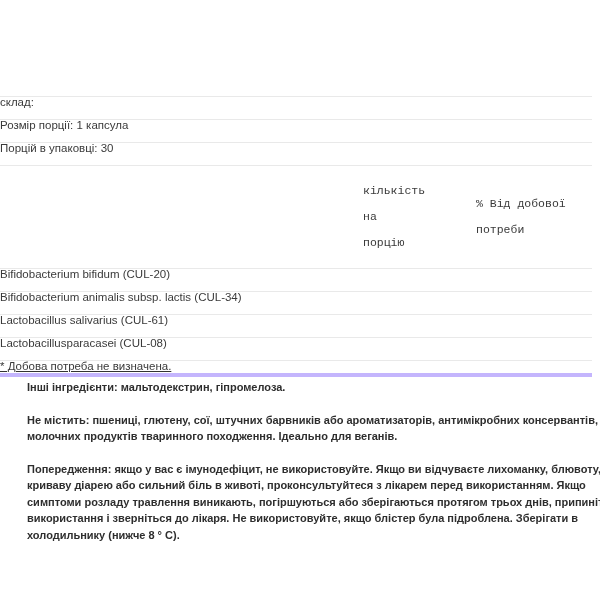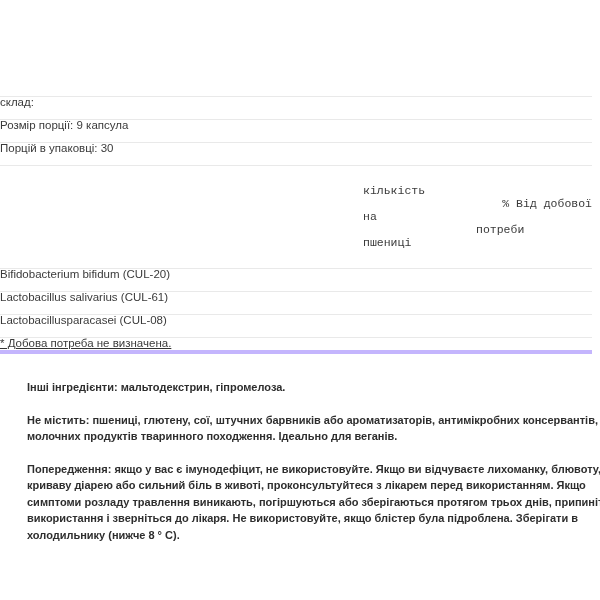--- a/index.html
+++ b/index.html
@@ -75,21 +75,21 @@
     font-family: Liberation Mono, monospace;
   }
   .hdr-amount, .hdr-dv {
     font-size: 11.5px;
     color: #3a3a3a;
   }
   .hdr-line {
     display: block;
     line-height: 26px;
   }
-  .hdr-dv .hdr-line:first-child { padding-top: 13px; text-align: right; }
+  .hdr-dv .hdr-line:first-child { padding-top: 13px; }
 
   .footnote-cell {
     padding: 9px 6px 9px 9px;
     font-size: 11.5px;
     color: #3a3a3a;
   }
 
   
   .footer-block {
     position: absolute;
@@ -118,51 +118,56 @@
 
   <table class="facts-table">
     <tbody>
       <tr>
         <td class="cell-name col-name">склад:</td>
         <td class="cell-amount col-amount"></td>
         <td class="cell-dv col-dv"></td>
       </tr>
 
       <tr>
-        <td class="cell-name col-name">Розмір порції: 9 капсула</td>
+        <td class="cell-name col-name">Розмір порції: 1 капсула</td>
         <td class="cell-amount col-amount"></td>
         <td class="cell-dv col-dv"></td>
       </tr>
 
       <tr>
         <td class="cell-name col-name">Порцій в упаковці: 30</td>
         <td class="cell-amount col-amount"></td>
         <td class="cell-dv col-dv"></td>
       </tr>
 
       <tr class="hdr-row">
         <td class="cell-name col-name"></td>
         <td class="cell-amount col-amount hdr-amount">
           <span class="hdr-line">кількість</span>
           <span class="hdr-line">на</span>
-          <span class="hdr-line">пшениці</span>
+          <span class="hdr-line">порцію</span>
         </td>
         <td class="cell-dv col-dv hdr-dv">
           <span class="hdr-line">% Від добової</span>
           <span class="hdr-line">потреби</span>
         </td>
       </tr>
 
 
       <tr>
         <td class="cell-name col-name">Bifidobacterium bifidum (CUL-20)</td>
         <td class="cell-amount col-amount"></td>
         <td class="cell-dv col-dv"></td>
       </tr>
 
+      <tr>
+        <td class="cell-name col-name">Bifidobacterium animalis subsp. lactis (CUL-34)</td>
+        <td class="cell-amount col-amount"></td>
+        <td class="cell-dv col-dv"></td>
+      </tr>
 
       <tr>
         <td class="cell-name col-name">Lactobacillus salivarius (CUL-61)</td>
         <td class="cell-amount col-amount"></td>
         <td class="cell-dv col-dv"></td>
       </tr>
 
       <tr>
         <td class="cell-name col-name">Lactobacillusparacasei (CUL-08)</td>
         <td class="cell-amount col-amount"></td>

